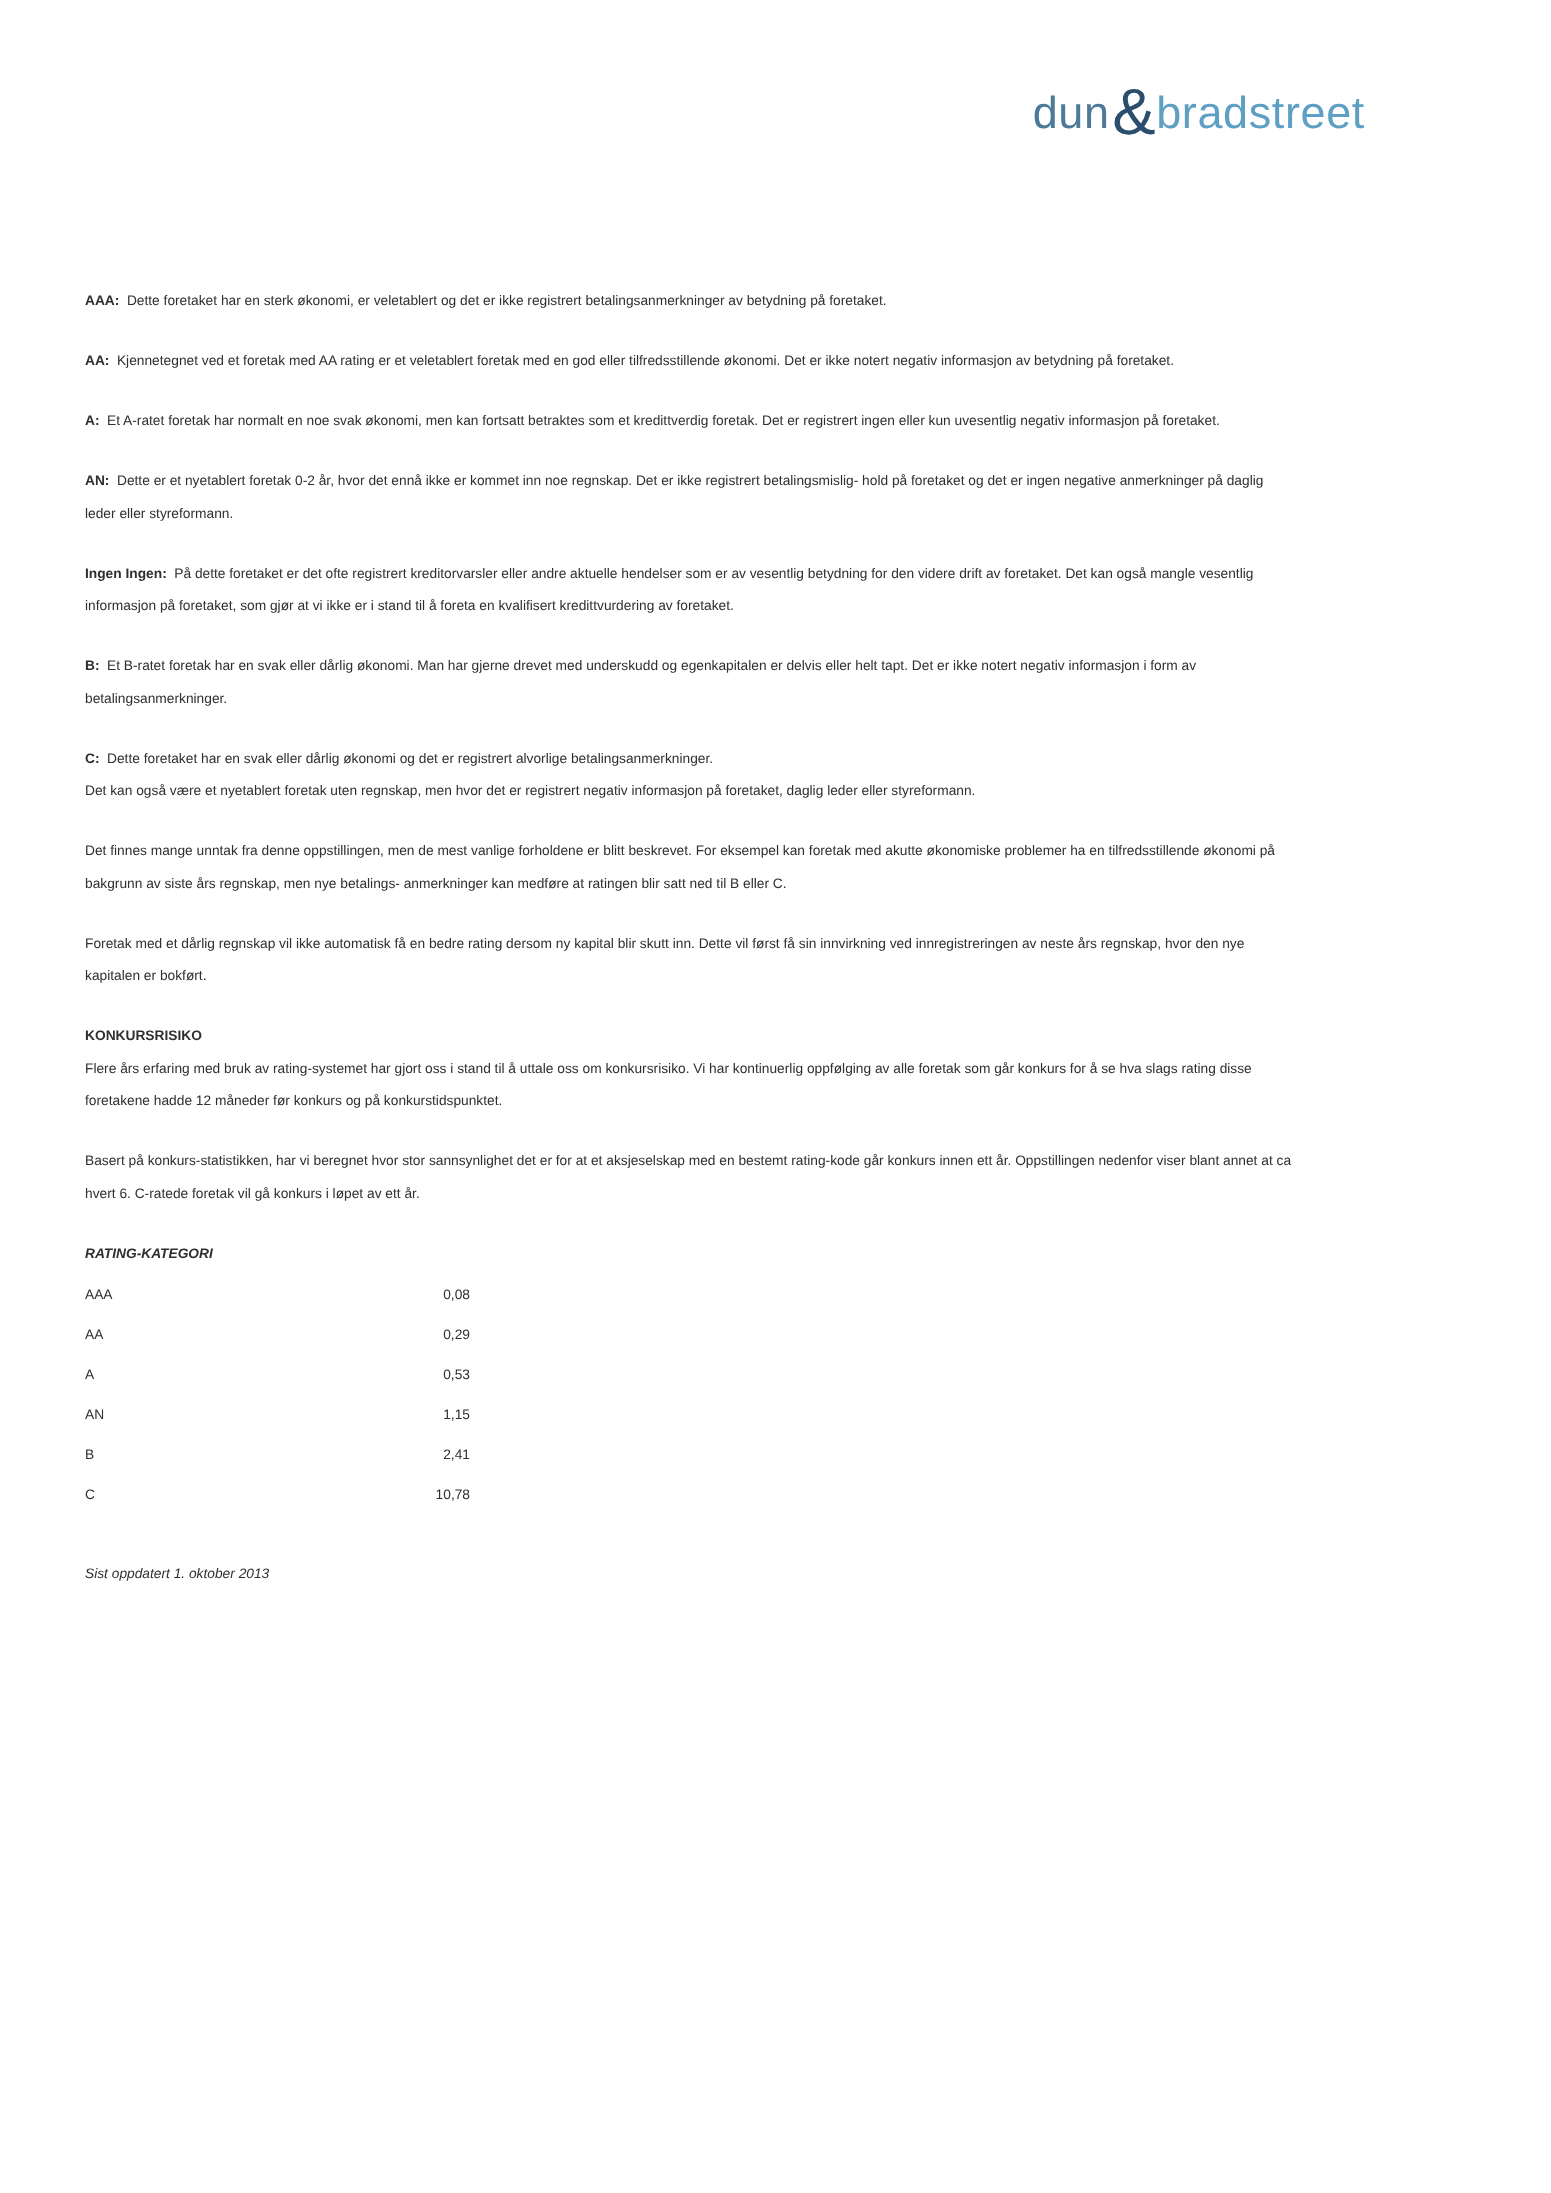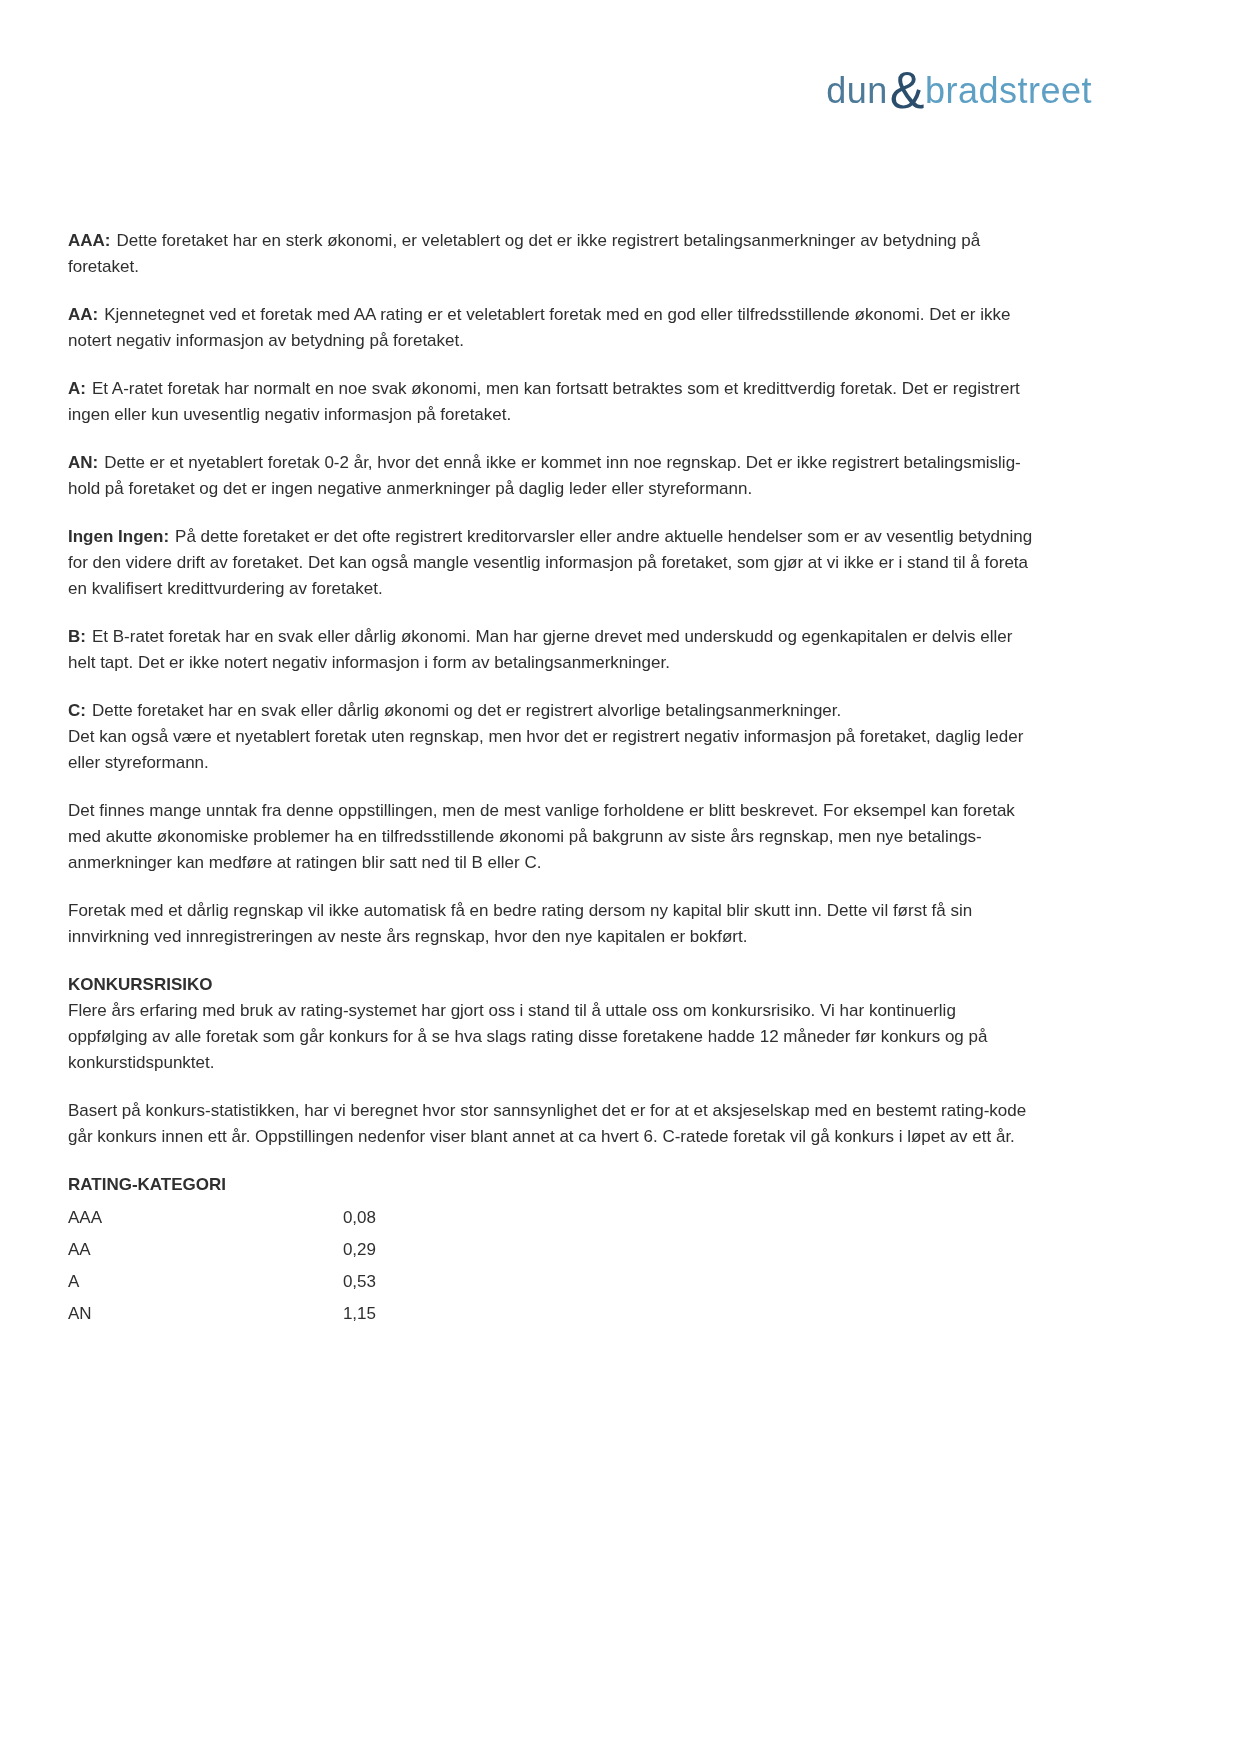--- a/index.html
+++ b/index.html
@@ -27,34 +27,35 @@
     font-weight: 400;
     vertical-align: -5px;
     margin: 0 0px 0 2px;
   }
   .logo-w2 { font-weight: 400; }
   .content {
     position: absolute;
     top: 228px;
     left: 68px;
     width: 968px;
-    font-size: 17px;
+    font-size: 11px;
     line-height: 26px;
   }
   p.para { margin: 0 0 22px 0; }
   b.lead { margin-right: 6px; }
   .ptext { white-space: pre-line; }
   .section-heading { font-weight: bold; margin: 0; }
   .tbl { margin-top: 0px; }
   .tbl-header {
     display: grid;
     grid-template-columns: 268px auto;
     font-weight: bold;
     height: 30px;
     align-items: start;
+    font-style: italic;
   }
   .tr {
     display: grid;
     grid-template-columns: 268px 40px;
     height: 32px;
     align-items: center;
   }
   .td-val { text-align: right; }
   .updated {
     margin: 34px 0 0 0;

